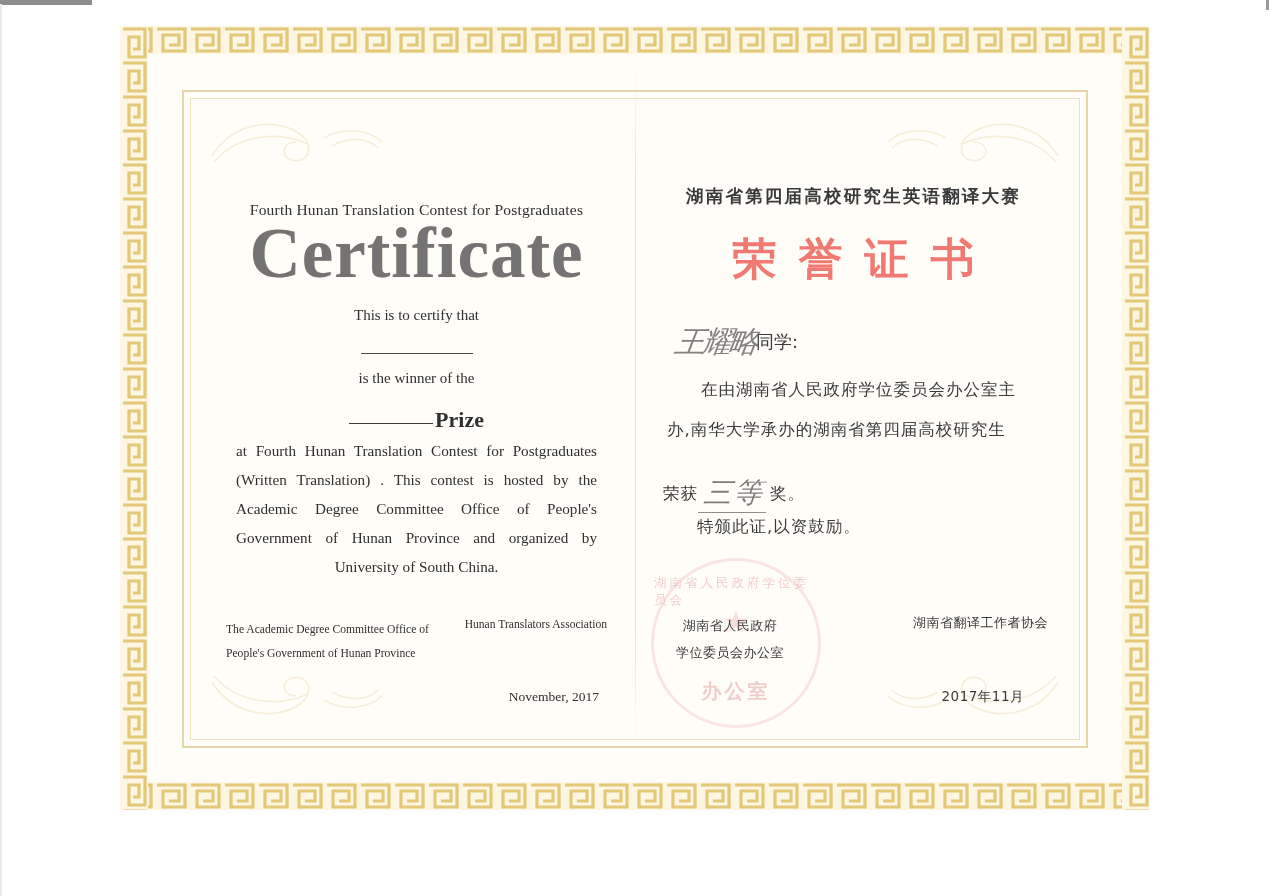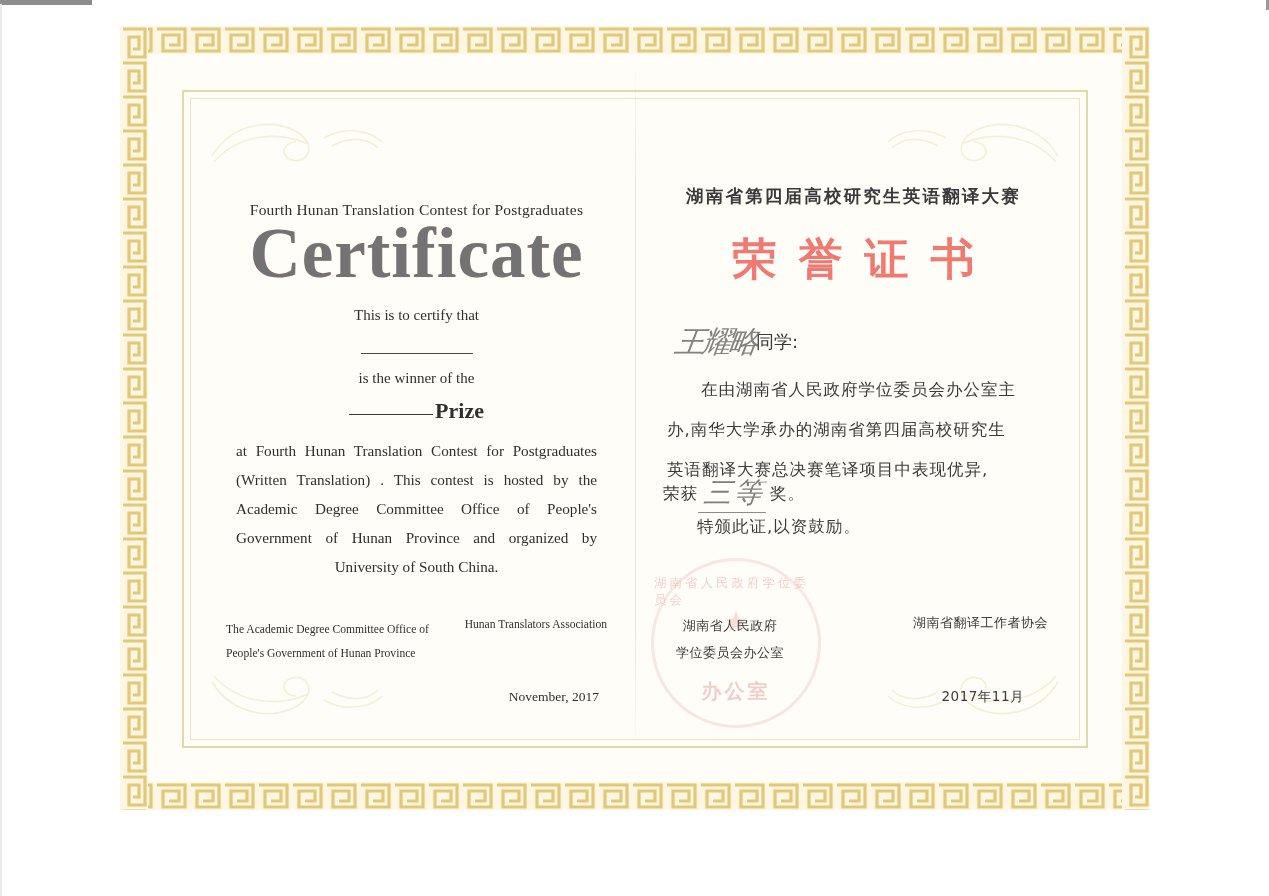--- a/index.html
+++ b/index.html
@@ -143,21 +143,21 @@
   }
   .en-winner {
     position: absolute;
     left: 0; right: 0;
     top: 264px;
     font-size: 15px;
   }
   .en-prize-row {
     position: absolute;
     left: 0; right: 0;
-    top: 292px;
+    top: 301px;
     font-size: 22px;
     font-weight: bold;
   }
   .en-prize-blank {
     display: inline-block;
     width: 84px;
     border-bottom: 1.5px solid #3a3a3a;
     vertical-align: 3px;
     margin-right: 2px;
   }
@@ -460,21 +460,20 @@
       <div class="zh-heading">湖南省第四届高校研究生英语翻译大赛</div>
       <div class="zh-title">荣誉证书</div>
 
       <div class="zh-name-row">
         <span class="zh-handwriting-name">王耀略</span><span>同学:</span>
       </div>
 
       <div class="zh-body">
         <p class="zh-indent">在由湖南省人民政府学位委员会办公室主</p>
         <p>办,南华大学承办的湖南省第四届高校研究生</p>
-        <p>英语翻译大赛总决赛笔译项目中表现优异,</p>
       </div>
 
       <div class="zh-award-line">
         <span>荣获</span><span class="zh-award-hand">三等</span><span>奖。</span>
       </div>
 
       <div class="zh-closing">特颁此证,以资鼓励。</div>
 
       <div class="seal">
         <div class="seal-arc">湖南省人民政府学位委员会</div>

